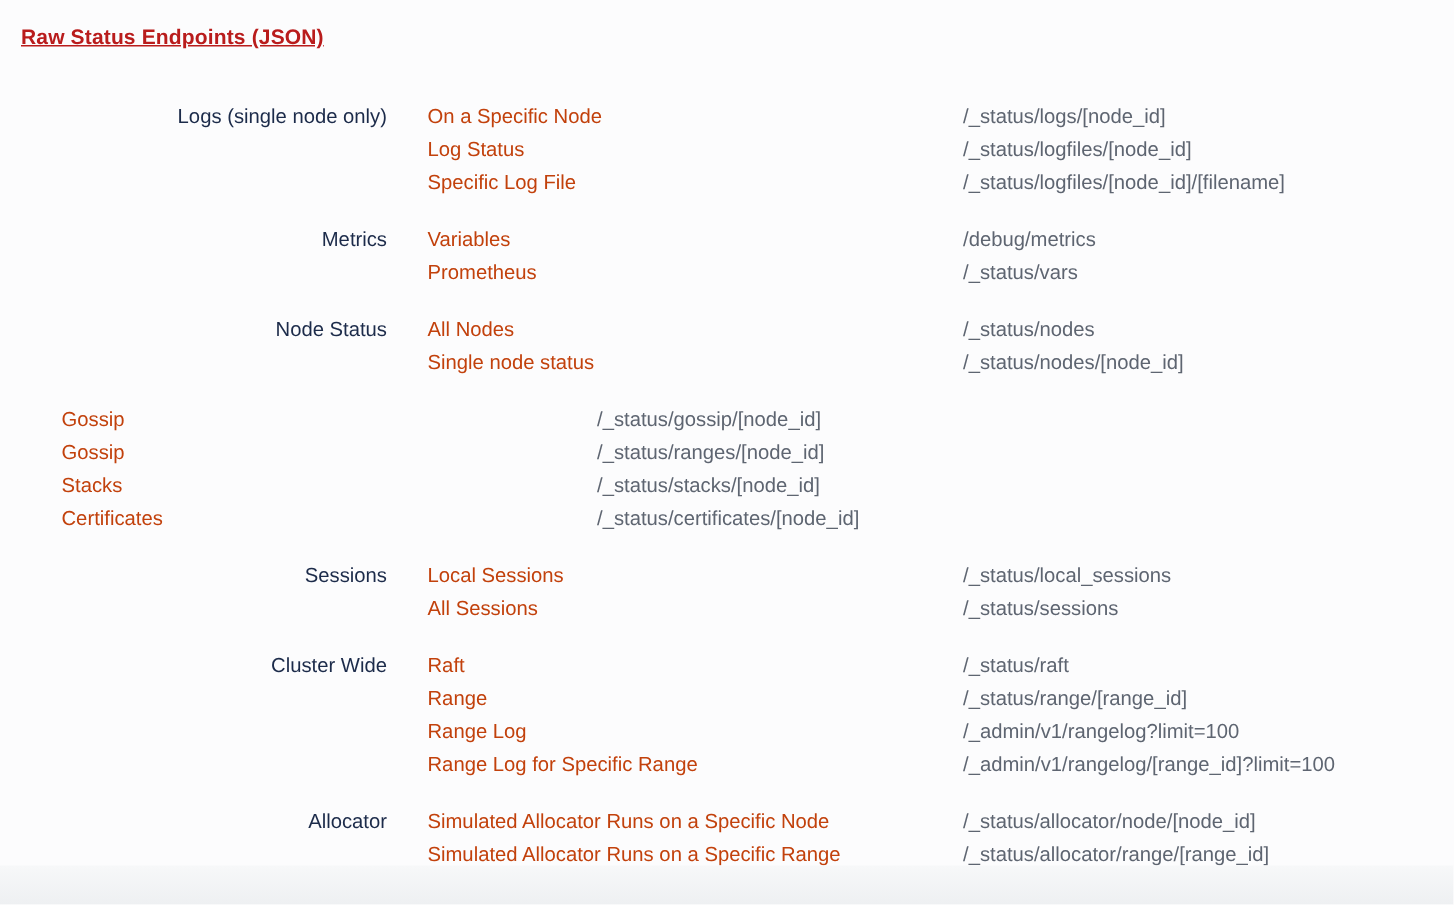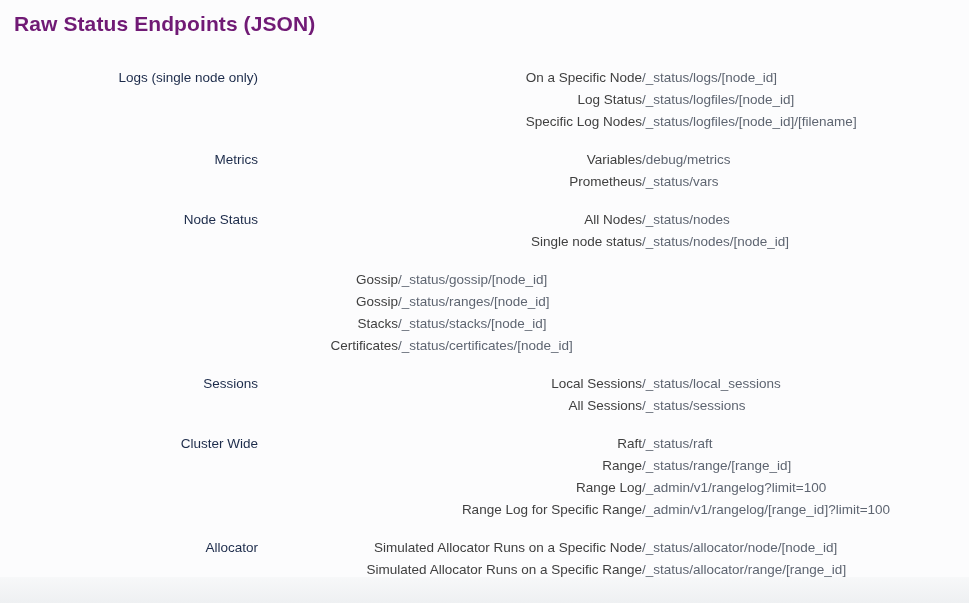--- a/index.html
+++ b/index.html
@@ -11,25 +11,26 @@
     height: 603px;
     background: #fcfcfd;
     font-family: "Liberation Sans", sans-serif;
     position: relative;
     overflow: hidden;
   }
   .page {
     padding: 13px 0 0 14px;
   }
   .page-title {
-    font-size: 21px;
+    font-size: 14px;
     line-height: 22px;
     font-weight: 600;
-    color: #701a75;
+    color: #b91c1c;
     letter-spacing: 0.1px;
+    text-decoration: underline;
   }
   .endpoint-table {
     margin-top: 32px;
   }
   .group {
     display: flex;
     align-items: flex-start;
     margin-bottom: 16px;
   }
   .cat {
@@ -47,25 +48,24 @@
     display: flex;
     flex-direction: column;
   }
   .paths {
     display: flex;
     flex-direction: column;
   }
   .endpoint-link {
     font-size: 13.5px;
     line-height: 22px;
-    color: #404040;
+    color: #c2410c;
     text-decoration: none;
     cursor: pointer;
     white-space: nowrap;
-    text-align: right;
   }
   .endpoint-path {
     font-size: 13.5px;
     line-height: 22px;
     color: #5e6571;
     white-space: nowrap;
   }
   .footer-strip {
     position: absolute;
     left: 0;
@@ -80,21 +80,21 @@
 
 <div class="page">
   <div class="page-title">Raw Status Endpoints (JSON)</div>
 
   <div class="endpoint-table">
       <div class="group">
         <div class="cat">Logs (single node only)</div>
         <div class="links">
           <a class="endpoint-link">On a Specific Node</a>
           <a class="endpoint-link">Log Status</a>
-          <a class="endpoint-link">Specific Log Nodes</a>
+          <a class="endpoint-link">Specific Log File</a>
         </div>
         <div class="paths">
           <div class="endpoint-path">/_status/logs/[node_id]</div>
           <div class="endpoint-path">/_status/logfiles/[node_id]</div>
           <div class="endpoint-path">/_status/logfiles/[node_id]/[filename]</div>
         </div>
       </div>
       <div class="group">
         <div class="cat">Metrics</div>
         <div class="links">

